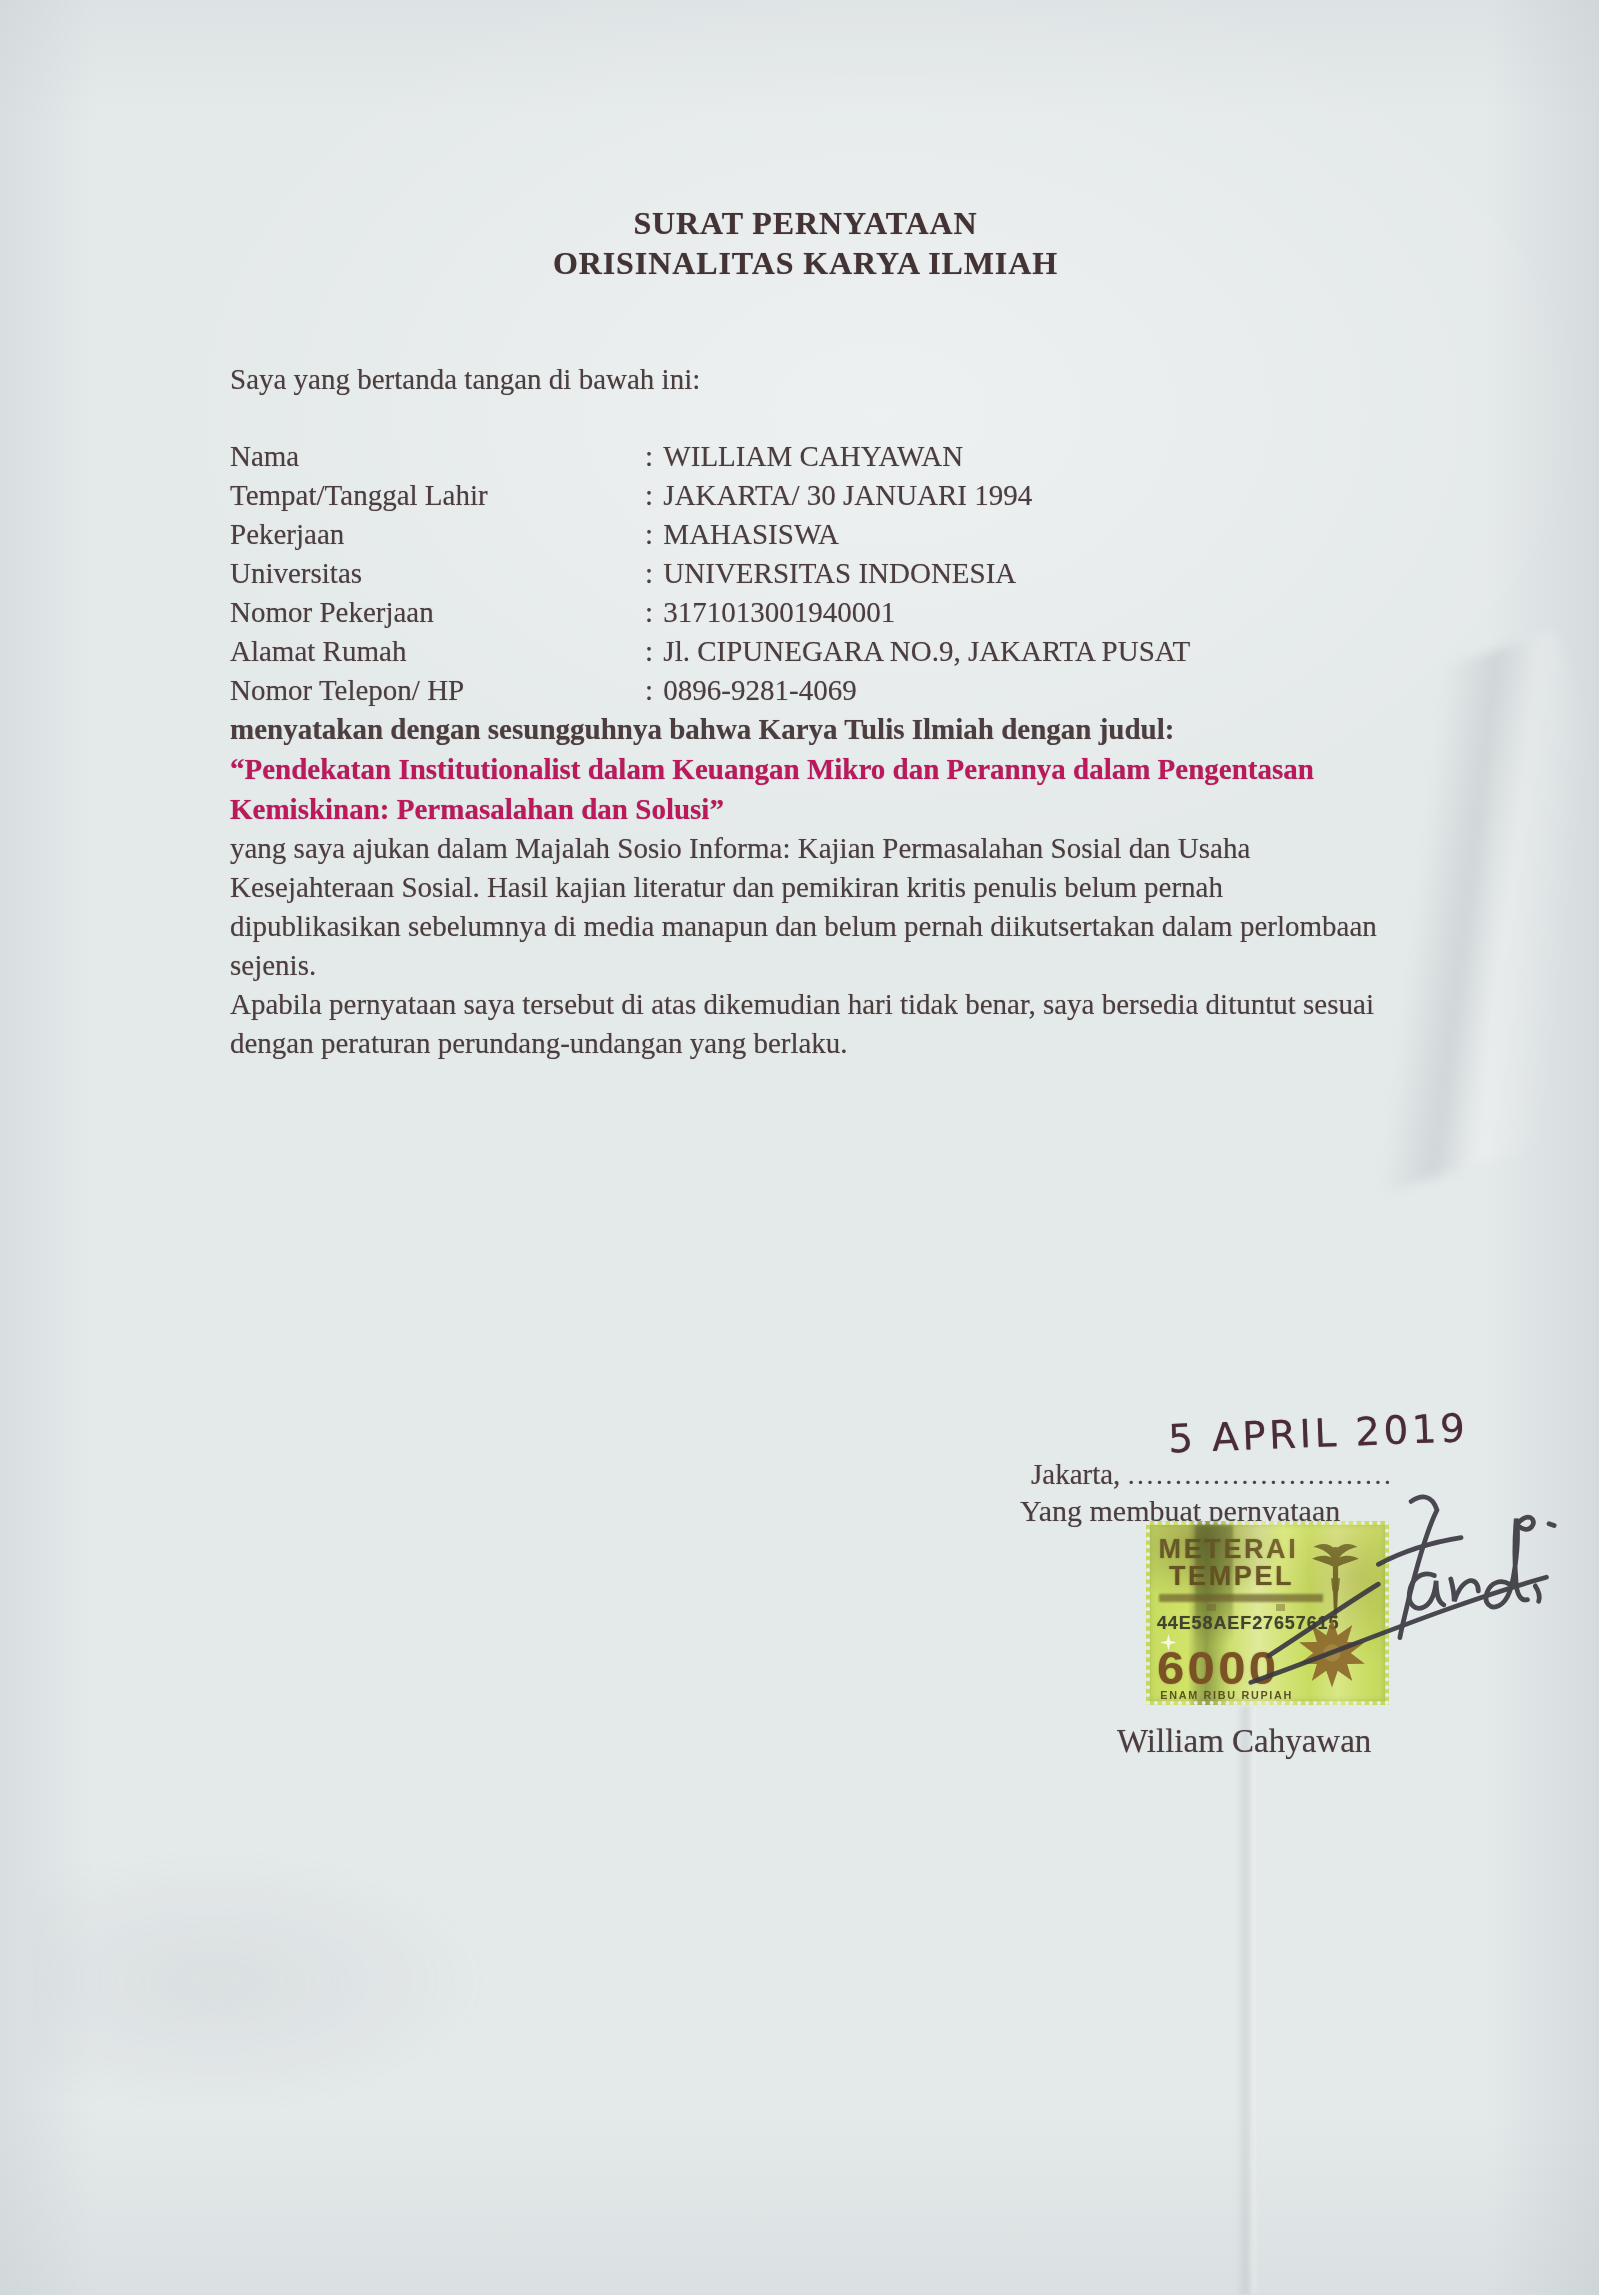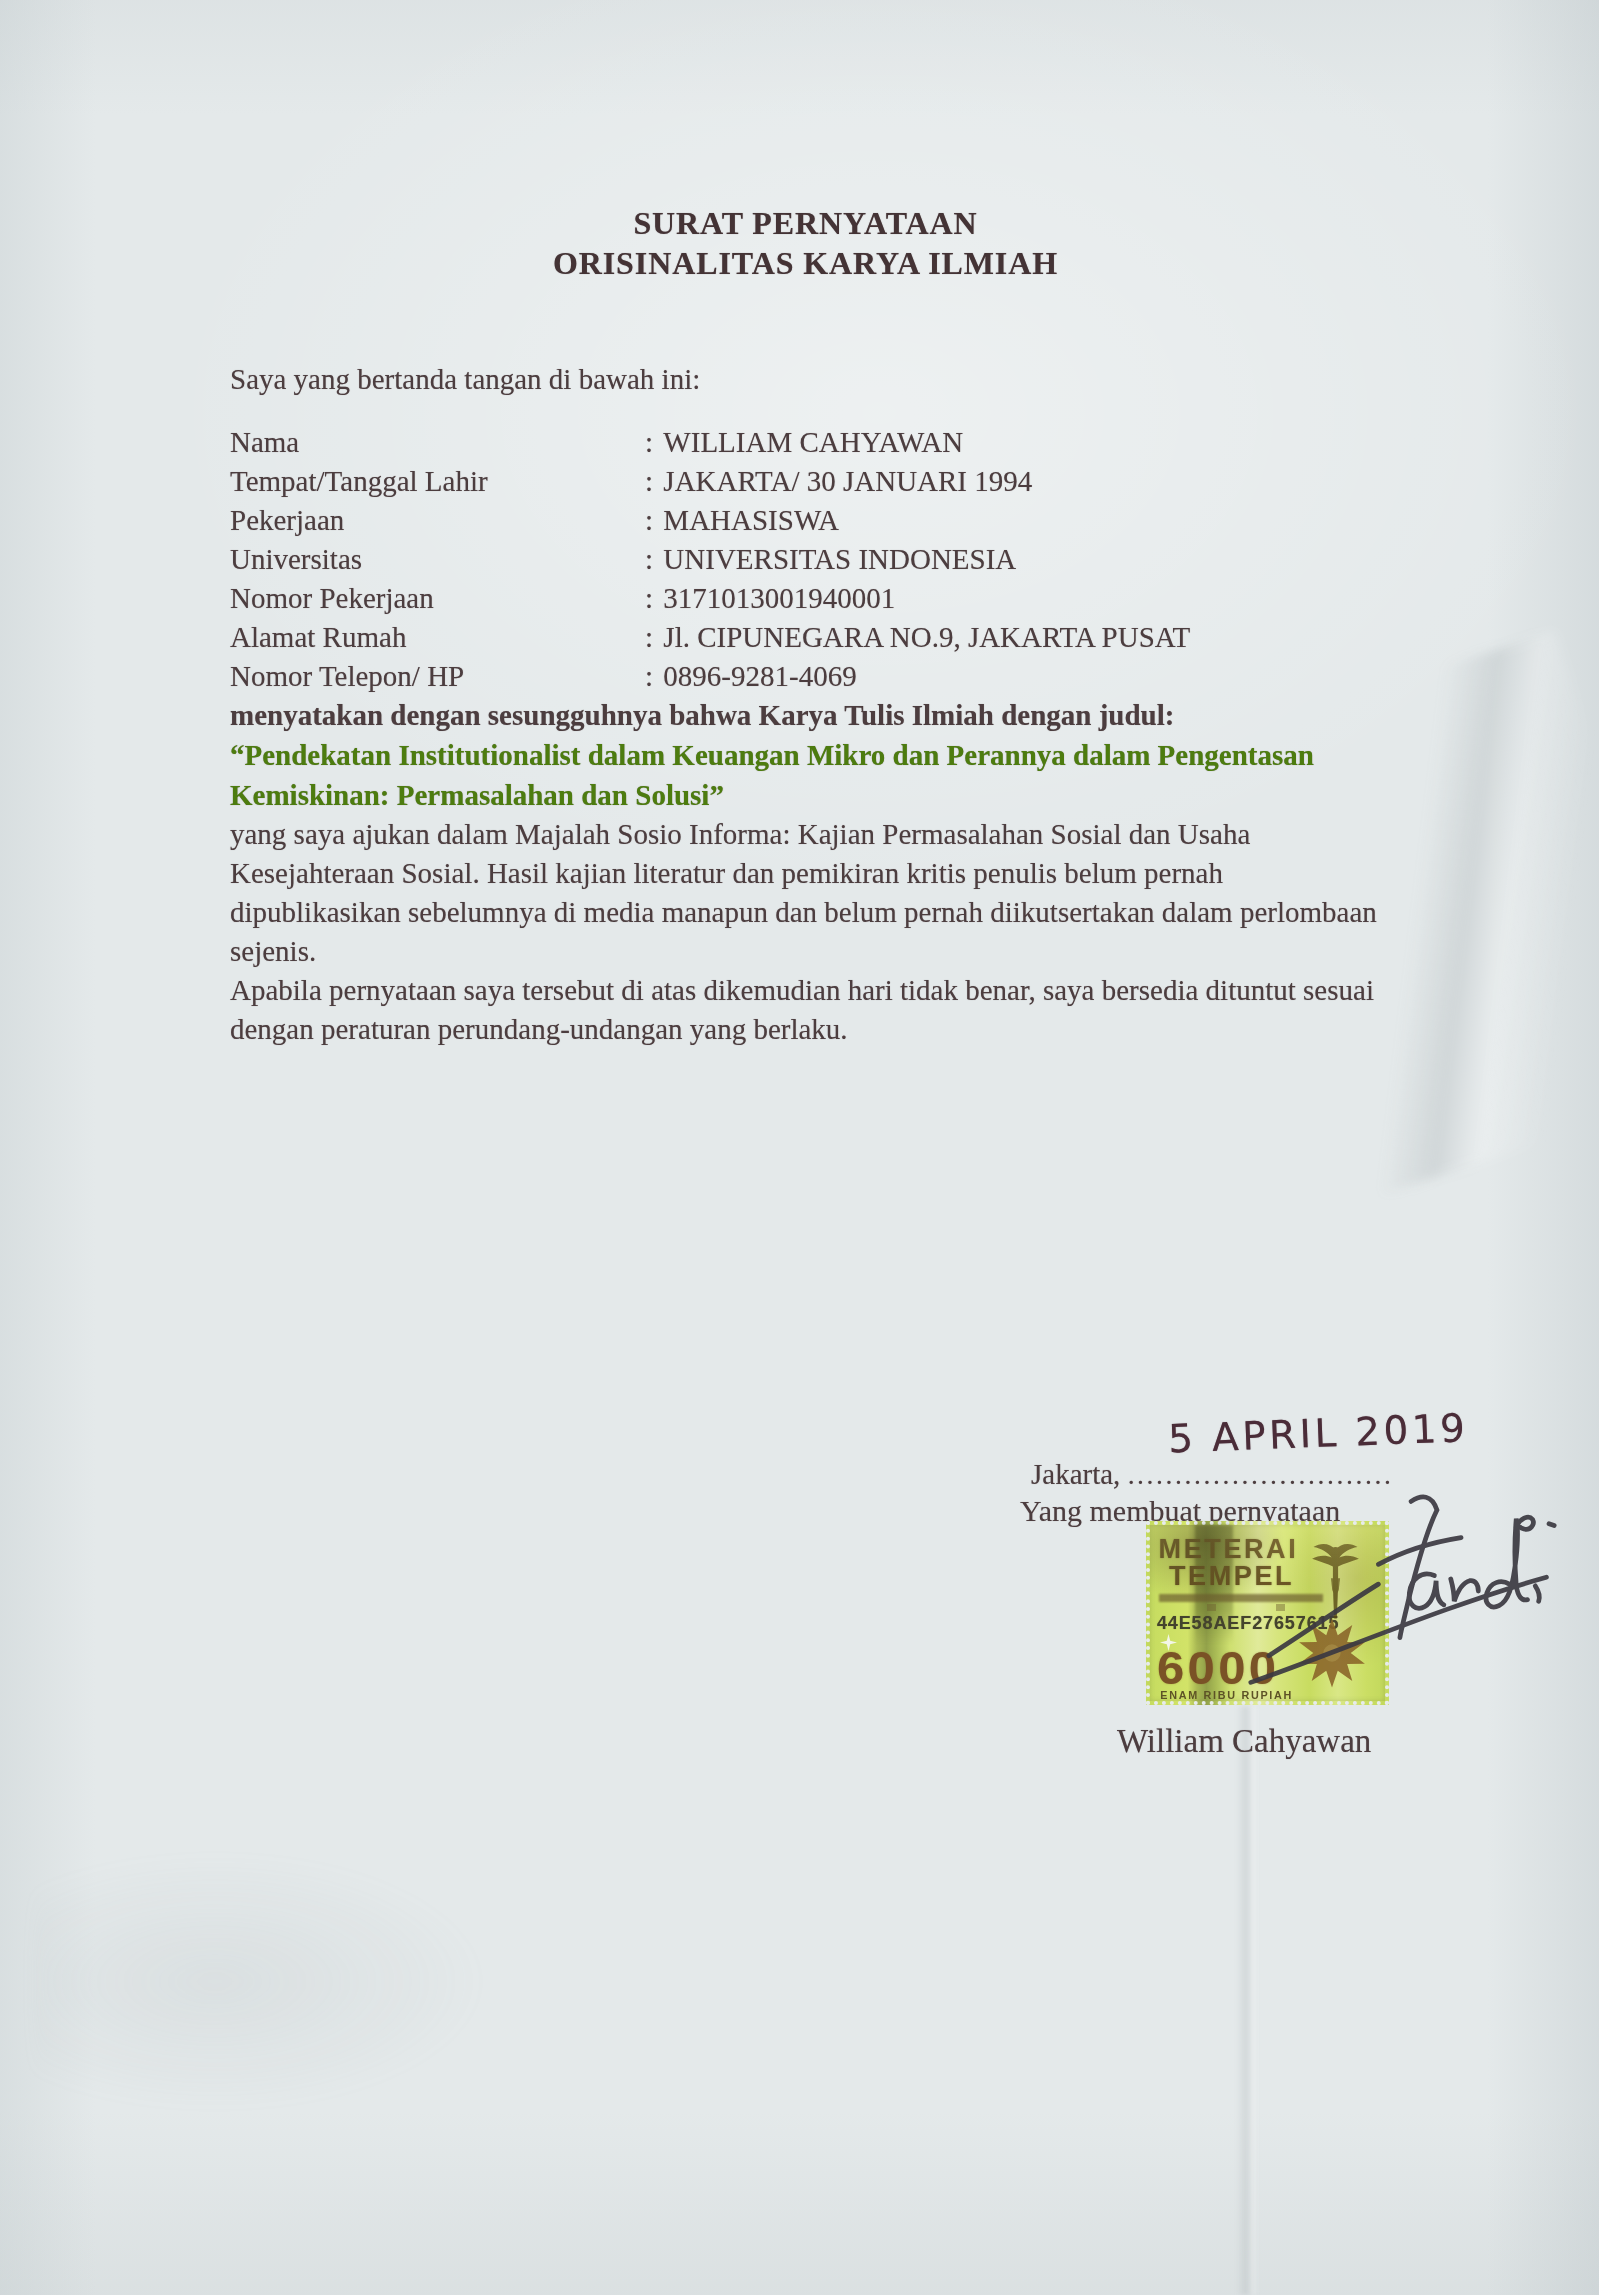--- a/index.html
+++ b/index.html
@@ -34,26 +34,26 @@
     filter:blur(6.9px);
   }
 
   .ink{color:#4c3d3f;text-shadow:0 0 0.9px rgba(76,61,63,0.45);}
   .title-wrap{position:absolute;top:203px;left:0;width:100%;text-align:center;}
   .title-line{font-size:32px;font-weight:bold;letter-spacing:0.9px;color:#443335;
     text-shadow:0 0 0.9px rgba(68,51,53,0.5);line-height:40px;margin:0;padding-left:12px;}
 
   .content{position:absolute;left:230px;top:360px;width:1179px;font-size:29px;line-height:39px;}
   .content p{margin:0;}
-  .fields{margin-top:24px;}
+  .fields{margin-top:38px;}
   .field-row{display:flex;line-height:39px;}
   .field-label{width:415px;flex:0 0 auto;}
   .field-colon{padding-right:10.3px;}
   .para-menyatakan{margin-top:29px;font-weight:bold;}
-  .para-judul{margin-top:36px;font-weight:bold;line-height:40px;color:#4d7c0f;
+  .para-judul{margin-top:36px;font-weight:bold;line-height:40px;color:#be185d;
     text-shadow:0 0 0.9px rgba(62,48,50,0.5);width:1129px;}
   .para-ajukan{margin-top:38px;width:1163px;}
   .para-apabila{margin-top:28.4px;width:1179px;}
   .para-demikian{margin-top:34px;width:1129px;}
 
   
   .jakarta-line{position:absolute;left:1031px;top:1458px;font-size:29px;white-space:nowrap;}
   .dotted-leader{letter-spacing:2.6px;font-size:27.6px;}
   .handwritten-date{
     position:absolute;left:1168px;top:1411px;width:293px;

